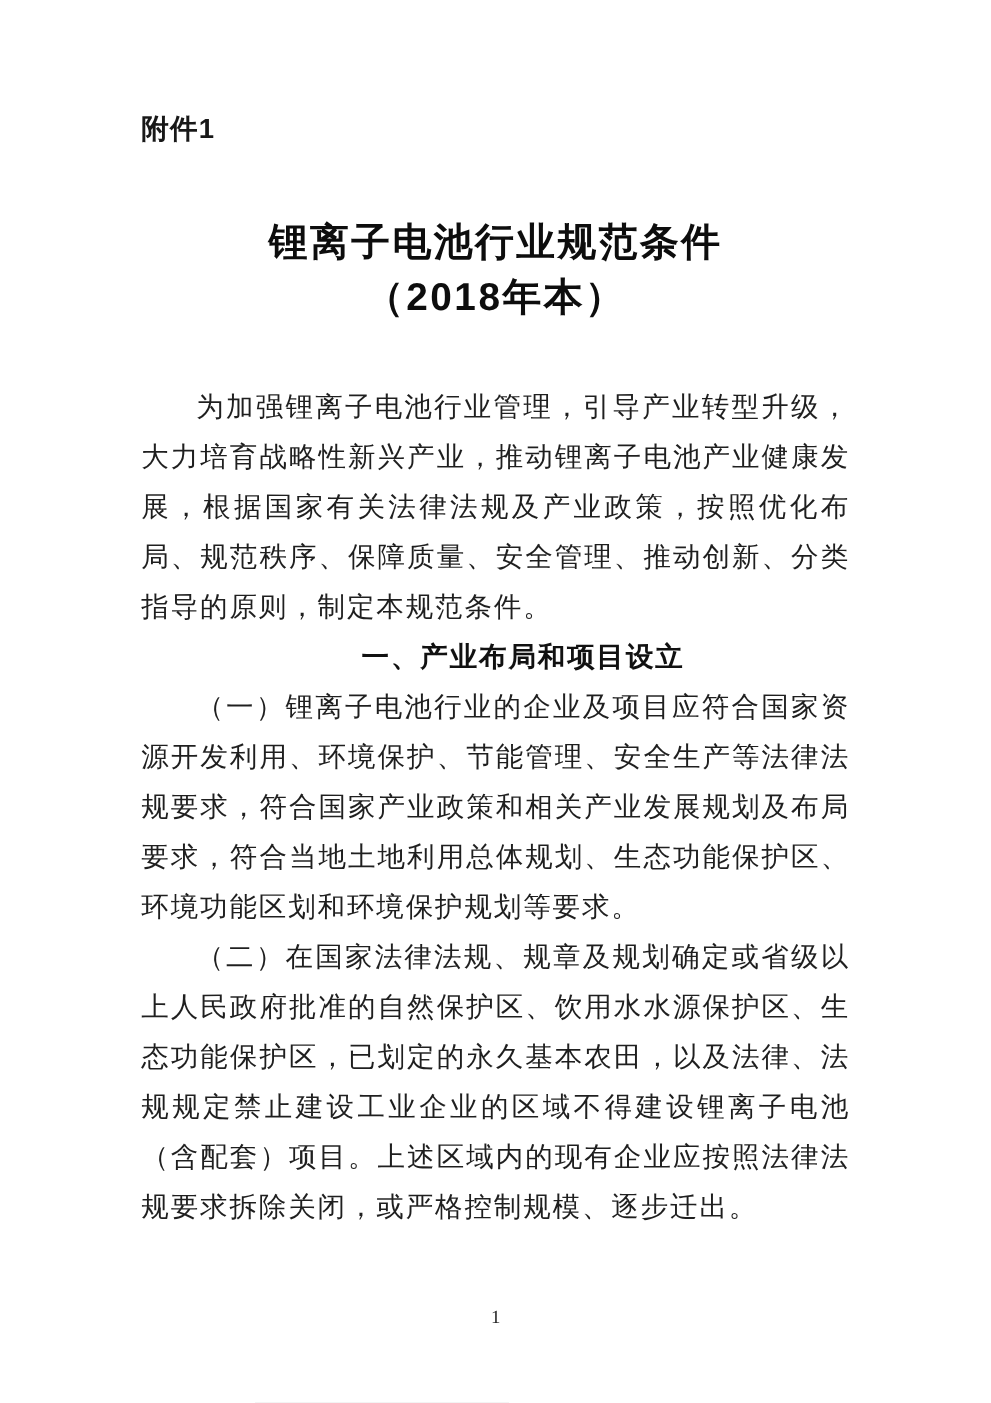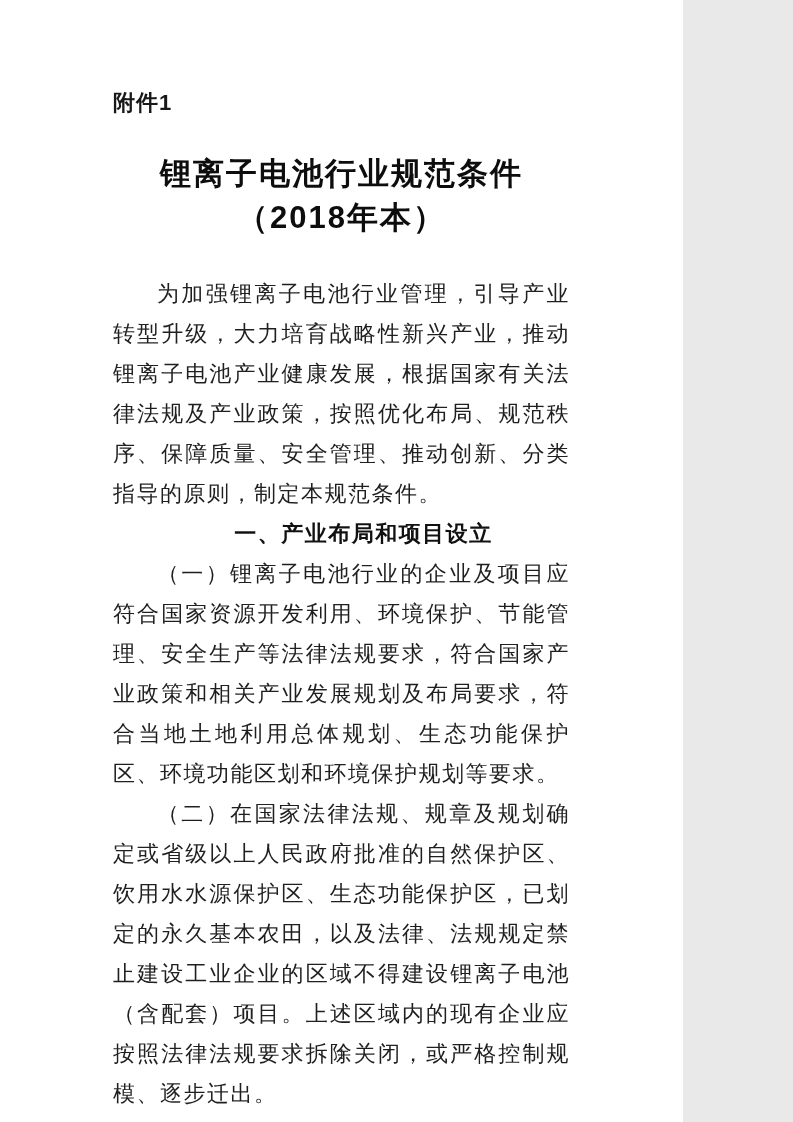--- a/index.html
+++ b/index.html
@@ -3,54 +3,54 @@
 <meta charset="utf-8">
 <style>
   * { margin: 0; padding: 0; box-sizing: border-box; }
   html, body { background: #e9e9e9; }
   body {
     width: 793px; height: 1122px;
     font-family: "Liberation Serif", "DejaVu Serif", serif;
   }
   .page {
     position: relative;
-    width: 683px; height: 1122px;
+    width: 793px; height: 1122px;
     background: #ffffff;
     color: #1c1c1c;
     padding: 88px 113px 0 113px;
     overflow: hidden;
   }
   .attachment {
     font-size: 22px;
     line-height: 30px;
     letter-spacing: 1px;
     font-family: "Liberation Sans", "DejaVu Sans", sans-serif;
     font-weight: 700;
     color: #181818;
   }
   .title-block {
-    margin-top: 34px;
+    margin-top: 54px;
     text-align: center;
     font-family: "Liberation Sans", "DejaVu Sans", sans-serif;
     font-weight: 700;
     font-size: 31px;
     line-height: 44px;
     letter-spacing: 2px;
     color: #0d0d0d;
   }
   .body-text {
     font-size: 22px;
     line-height: 40px;
     letter-spacing: 1.5px;
     text-align: justify;
     text-justify: inter-character;
     text-indent: 2em;
     color: #1f1f1f;
   }
-  .intro { margin-top: 34px; }
+  .intro { margin-top: 46px; }
   .section-heading {
     font-family: "Liberation Sans", "DejaVu Sans", sans-serif;
     font-weight: 700;
     font-size: 22px;
     line-height: 40px;
     letter-spacing: 1.5px;
     text-indent: 2em;
     color: #111111;
     text-align: center;
   }

